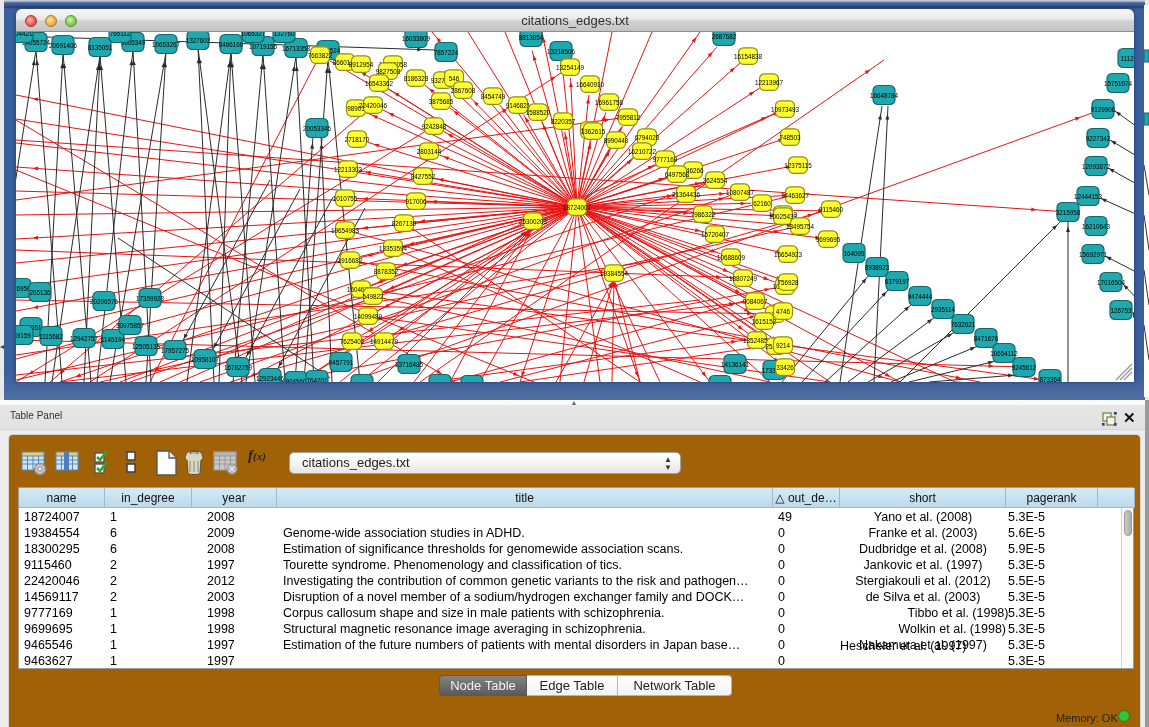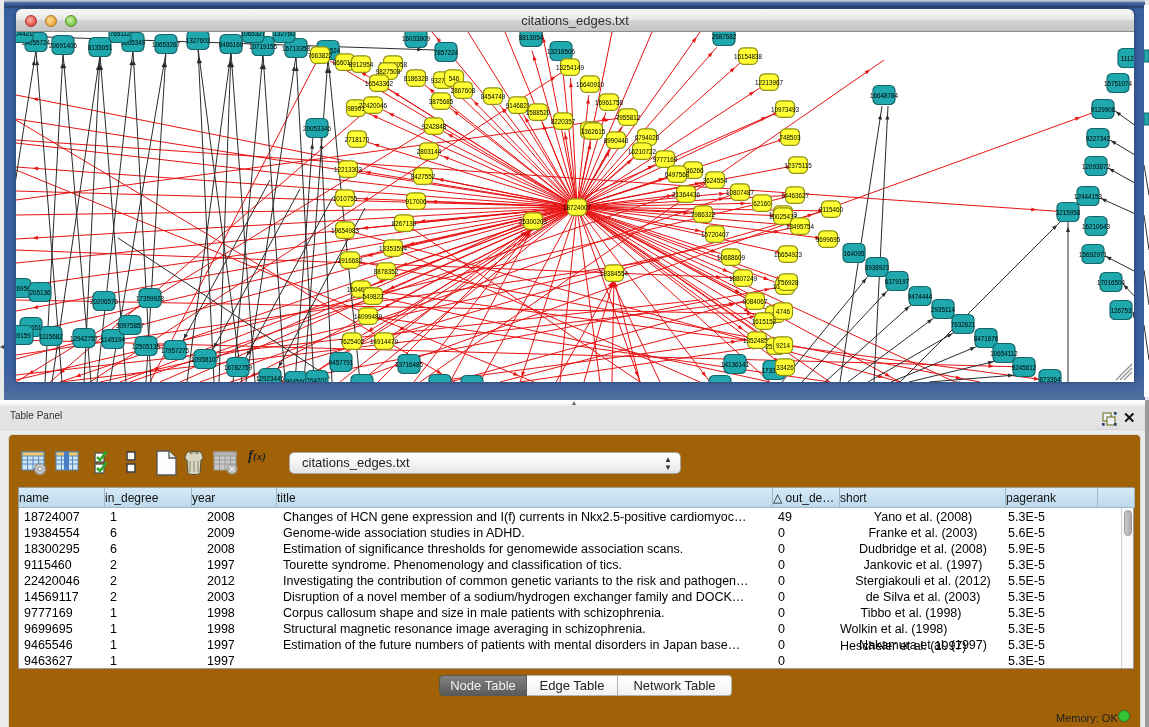--- a/index.html
+++ b/index.html
@@ -22,21 +22,21 @@
 #closex{position:absolute;left:1123px;top:9px;font-size:15px;font-weight:bold;color:#111}
 #rightedge{position:absolute;left:1145px;top:0;width:4px;height:327px;background:#9a9a9a}
 #content{position:absolute;left:8px;top:34px;width:1133px;height:293px;background:#a16207;border:1px solid #d5d5d5;border-bottom:none;border-radius:5px 5px 0 0}
 
 #toolbar{position:absolute;left:4px;top:8px;height:30px;width:1100px}
 .tbi{position:absolute;top:6px}
 #combo{position:absolute;left:276px;top:9px;width:392px;height:22px;background:linear-gradient(180deg,#ffffff,#f2f2f2 60%,#e4e4e4);border:1px solid #a5a5a5;border-radius:5px;font-size:13px;color:#222;line-height:20px;padding-left:12px}
 #combo .ud{position:absolute;right:8px;top:3px;font-size:8px;color:#333;line-height:7.5px;text-align:center}
 
 #tbl{position:absolute;left:9px;top:52px;width:1116px;height:182px;background:#fff;border:1px solid #9c9c9c;font-size:12.5px}
-.hdr{position:absolute;top:0;height:20px;background:linear-gradient(180deg,#d5eaf6,#bcd9ec);border-right:1px solid #9fb9c9;border-bottom:1px solid #9fb9c9;line-height:20px;color:#111;font-size:12px}
+.hdr{position:absolute;top:0;height:20px;background:linear-gradient(180deg,#d5eaf6,#bcd9ec);border-right:1px solid #9fb9c9;border-bottom:1px solid #9fb9c9;text-align:center;line-height:20px;color:#111;font-size:12px}
 .cell{position:absolute;height:16px;line-height:16px;white-space:nowrap;overflow:hidden;color:#000}
 #vscroll{position:absolute;left:1112px;top:73px;width:12px;height:160px;background:#fafafa;border-left:1px solid #d0d0d0}
 #vthumb{position:absolute;left:2px;top:2px;width:8px;height:26px;background:linear-gradient(90deg,#c9c9c9,#adadad);border-radius:5px;border:1px solid #9b9b9b}
 
 #tabs{position:absolute;left:430px;top:240px;height:21px;font-size:13px}
 .tab{position:absolute;top:0;height:21px;line-height:20px;text-align:center;background:linear-gradient(180deg,#ffffff,#f2f2f2);border:1px solid #b3b3b3;color:#222}
 #tab1{left:0;width:88px;border-radius:4px 0 0 4px;background:linear-gradient(180deg,#828282,#5a5a5a);color:#f2f2f2;border-color:#5a5a5a}
 #tab2{left:88px;width:91px;border-left:none}
 #tab3{left:179px;width:114px;border-left:none;border-radius:0 4px 4px 0}
 
@@ -806,21 +806,20 @@
 <div class="hdr" style="left:86px;width:87px">in_degree</div>
 <div class="hdr" style="left:173px;width:85px">year</div>
 <div class="hdr" style="left:258px;width:496px">title</div>
 <div class="hdr" style="left:754px;width:67px">△ out_de…</div>
 <div class="hdr" style="left:821px;width:166px">short</div>
 <div class="hdr" style="left:987px;width:92px">pagerank</div>
 <div class="hdr" style="left:1079px;width:37px"></div>
 <div class="cell" style="left:5px;top:21px;width:80px">18724007</div>
 <div class="cell" style="left:91px;top:21px;width:85px">1</div>
 <div class="cell" style="left:188px;top:21px;width:70px">2008</div>
-<div class="cell" style="left:264px;top:21px;width:488px">Changes of HCN gene expression and I(f) currents in Nkx2.5-positive cardiomyoc…</div>
 <div class="cell" style="left:759px;top:21px;width:60px">49</div>
 <div class="cell" style="left:821px;top:21px;width:166px;text-align:center">Yano et al. (2008)</div>
 <div class="cell" style="left:989px;top:21px;width:88px">5.3E-5</div>
 <div class="cell" style="left:5px;top:37px;width:80px">19384554</div>
 <div class="cell" style="left:91px;top:37px;width:85px">6</div>
 <div class="cell" style="left:188px;top:37px;width:70px">2009</div>
 <div class="cell" style="left:264px;top:37px;width:488px">Genome-wide association studies in ADHD.</div>
 <div class="cell" style="left:759px;top:37px;width:60px">0</div>
 <div class="cell" style="left:821px;top:37px;width:166px;text-align:center">Franke et al. (2003)</div>
 <div class="cell" style="left:989px;top:37px;width:88px">5.6E-5</div>
@@ -850,28 +849,28 @@
 <div class="cell" style="left:188px;top:101px;width:70px">2003</div>
 <div class="cell" style="left:264px;top:101px;width:488px">Disruption of a novel member of a sodium/hydrogen exchanger family and DOCK…</div>
 <div class="cell" style="left:759px;top:101px;width:60px">0</div>
 <div class="cell" style="left:821px;top:101px;width:166px;text-align:center">de Silva et al. (2003)</div>
 <div class="cell" style="left:989px;top:101px;width:88px">5.3E-5</div>
 <div class="cell" style="left:5px;top:117px;width:80px">9777169</div>
 <div class="cell" style="left:91px;top:117px;width:85px">1</div>
 <div class="cell" style="left:188px;top:117px;width:70px">1998</div>
 <div class="cell" style="left:264px;top:117px;width:488px">Corpus callosum shape and size in male patients with schizophrenia.</div>
 <div class="cell" style="left:759px;top:117px;width:60px">0</div>
-<div class="cell" style="left:809px;top:117px;width:166px;text-align:center">Tibbo et al. (1998)</div>
+<div class="cell" style="left:856px;top:117px;width:166px;text-align:center">Tibbo et al. (1998)</div>
 <div class="cell" style="left:989px;top:117px;width:88px">5.3E-5</div>
 <div class="cell" style="left:5px;top:133px;width:80px">9699695</div>
 <div class="cell" style="left:91px;top:133px;width:85px">1</div>
 <div class="cell" style="left:188px;top:133px;width:70px">1998</div>
 <div class="cell" style="left:264px;top:133px;width:488px">Structural magnetic resonance image averaging in schizophrenia.</div>
 <div class="cell" style="left:759px;top:133px;width:60px">0</div>
-<div class="cell" style="left:821px;top:133px;width:166px;text-align:left">Wolkin et al. (1998)</div>
+<div class="cell" style="left:821px;top:133px;width:166px;text-align:right">Wolkin et al. (1998)</div>
 <div class="cell" style="left:989px;top:133px;width:88px">5.3E-5</div>
 <div class="cell" style="left:5px;top:149px;width:80px">9465546</div>
 <div class="cell" style="left:91px;top:149px;width:85px">1</div>
 <div class="cell" style="left:188px;top:149px;width:70px">1997</div>
 <div class="cell" style="left:264px;top:149px;width:488px">Estimation of the future numbers of patients with mental disorders in Japan base…</div>
 <div class="cell" style="left:759px;top:149px;width:60px">0</div>
 <div class="cell" style="left:821px;top:149px;width:166px;text-align:center">Nakamura et al. (1997)</div>
 <div class="cell" style="left:989px;top:149px;width:88px">5.3E-5</div>
 <div class="cell" style="left:5px;top:165px;width:80px">9463627</div>
 <div class="cell" style="left:91px;top:165px;width:85px">1</div>

